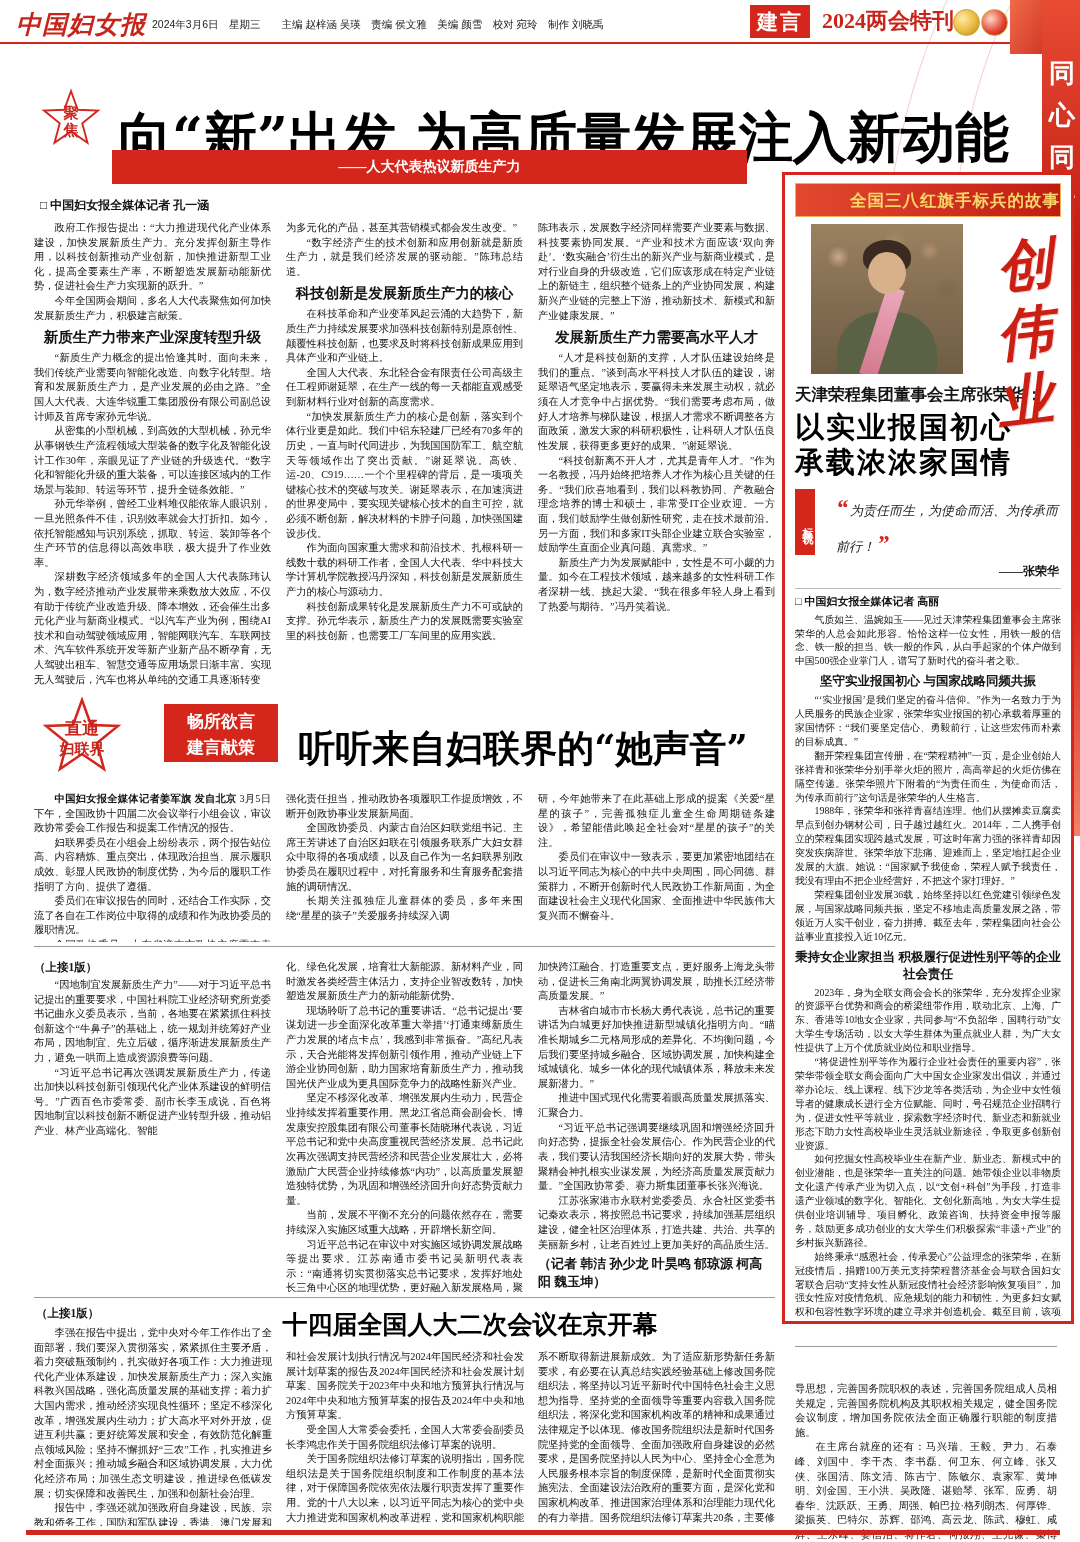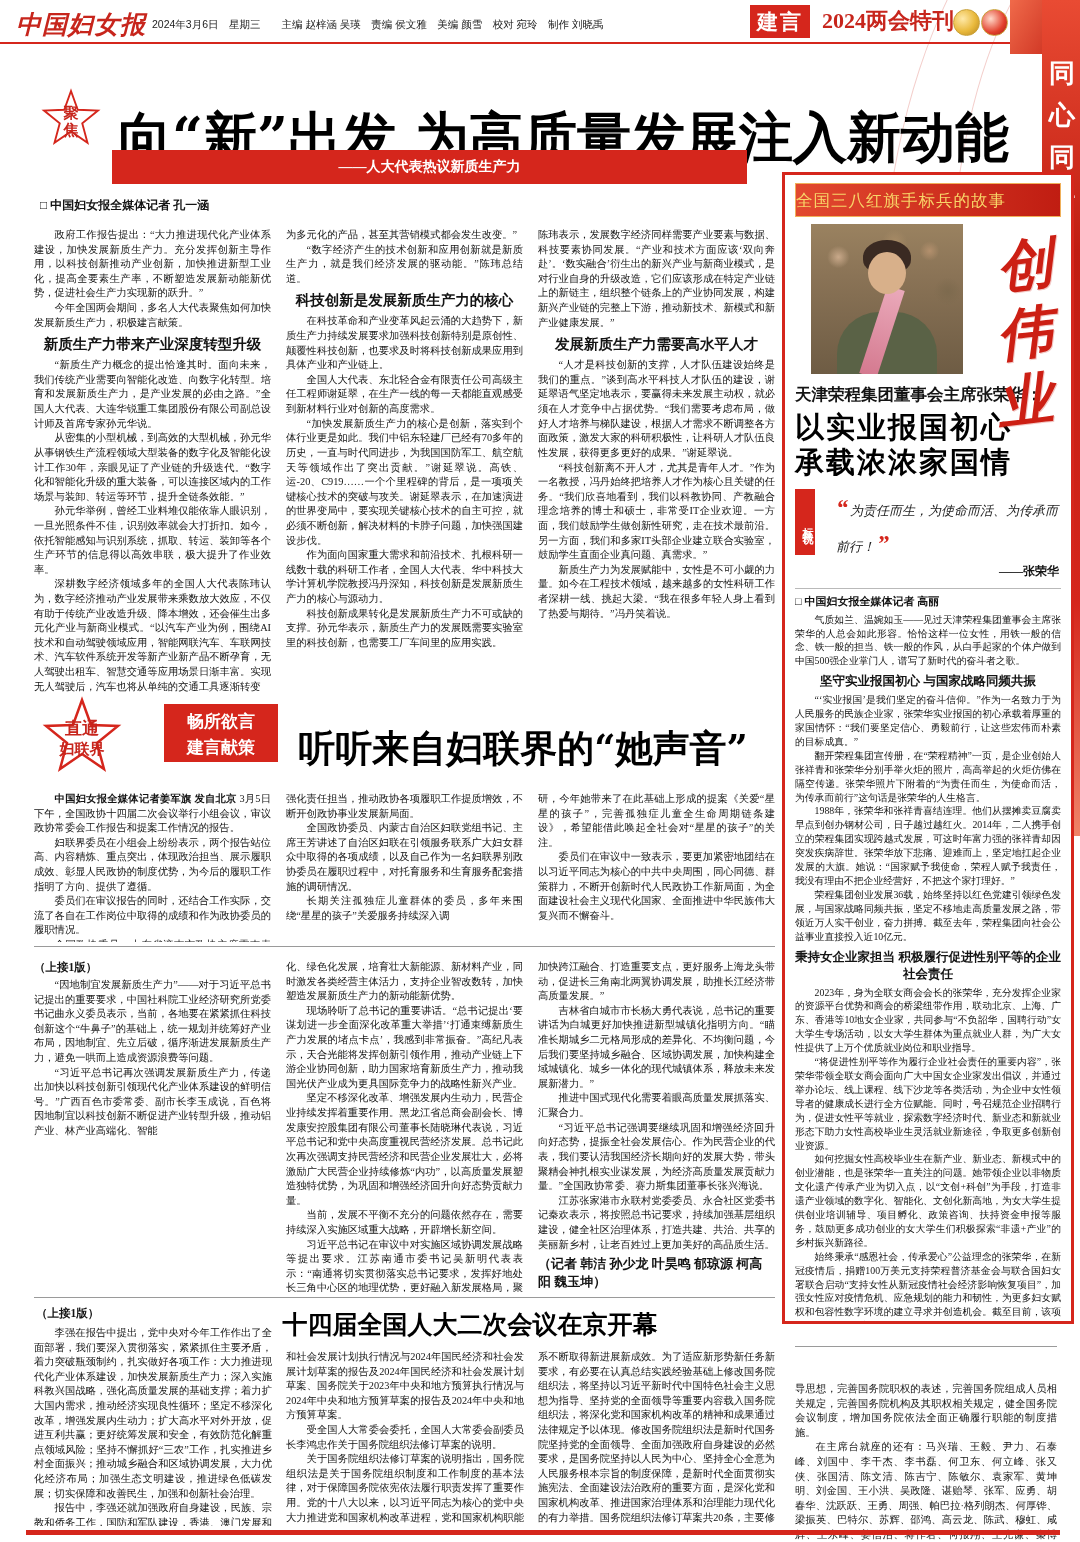--- a/index.html
+++ b/index.html
@@ -43,26 +43,26 @@
   .col{flex:1;overflow:hidden;}
   
   .focus-badge{position:absolute;left:32px;top:72px;z-index:2;}
   .badge-star{fill:#fff;stroke:#d5261c;stroke-width:2.5;}
   .badge-txt{fill:#c7251c;font-weight:bold;font-family:"Liberation Sans",sans-serif;}
   .headline{position:absolute;left:118px;top:66px;width:900px;font-size:54px;font-weight:900;color:#000;
             white-space:nowrap;z-index:2;font-family:"DejaVu Serif",serif;letter-spacing:0;}
   .subbar{position:absolute;left:112px;top:150px;width:635px;height:34px;background:#d5261c;color:#fff;
           font-size:14px;font-weight:bold;text-align:center;line-height:34px;z-index:2;}
   .main-byline{position:absolute;left:40px;top:197px;font-size:12px;font-weight:bold;}
-  .main-cols{left:34px;top:228px;width:741px;height:470px;}
+  .main-cols{left:34px;top:221px;width:741px;height:470px;}
   
   .sidebar{position:absolute;left:782px;top:172px;width:266px;height:1130px;border:3px solid #d5261c;
            background:#fff;z-index:2;overflow:hidden;padding:8px 10px;box-sizing:content-box;}
-  .sb-banner{height:32px;background:linear-gradient(90deg,#e2492f,#c01d12);color:#f8d568;font-weight:normal;
-             font-size:16.5px;text-align:left;line-height:32px;letter-spacing:1px;
+  .sb-banner{height:32px;background:linear-gradient(90deg,#e2492f,#c01d12);color:#f8d568;font-weight:bold;
+             font-size:16.5px;text-align:right;line-height:32px;letter-spacing:1px;
              font-family:"Liberation Sans",sans-serif;border:1px solid #f0b05a;}
   .photo{position:relative;width:152px;height:150px;margin:7px 0 0 16px;overflow:hidden;
          background:linear-gradient(180deg,#9a8260,#8a7356 35%,#6e5c44 100%);}
   .ph-blur{position:absolute;inset:0;background:
       radial-gradient(16px 16px at 18% 22%,#c9a98a,transparent 70%),
       radial-gradient(14px 14px at 78% 18%,#b3906d,transparent 70%),
       radial-gradient(18px 18px at 55% 12%,#a78b66,transparent 70%),
       radial-gradient(20px 20px at 90% 45%,#7d6a4e,transparent 70%);}
   .ph-hair{position:absolute;left:52px;top:16px;width:48px;height:34px;background:#3a2a22;border-radius:50% 50% 42% 42%;}
   .ph-head{position:absolute;left:57px;top:28px;width:38px;height:42px;background:#d8b08a;border-radius:50%;}

